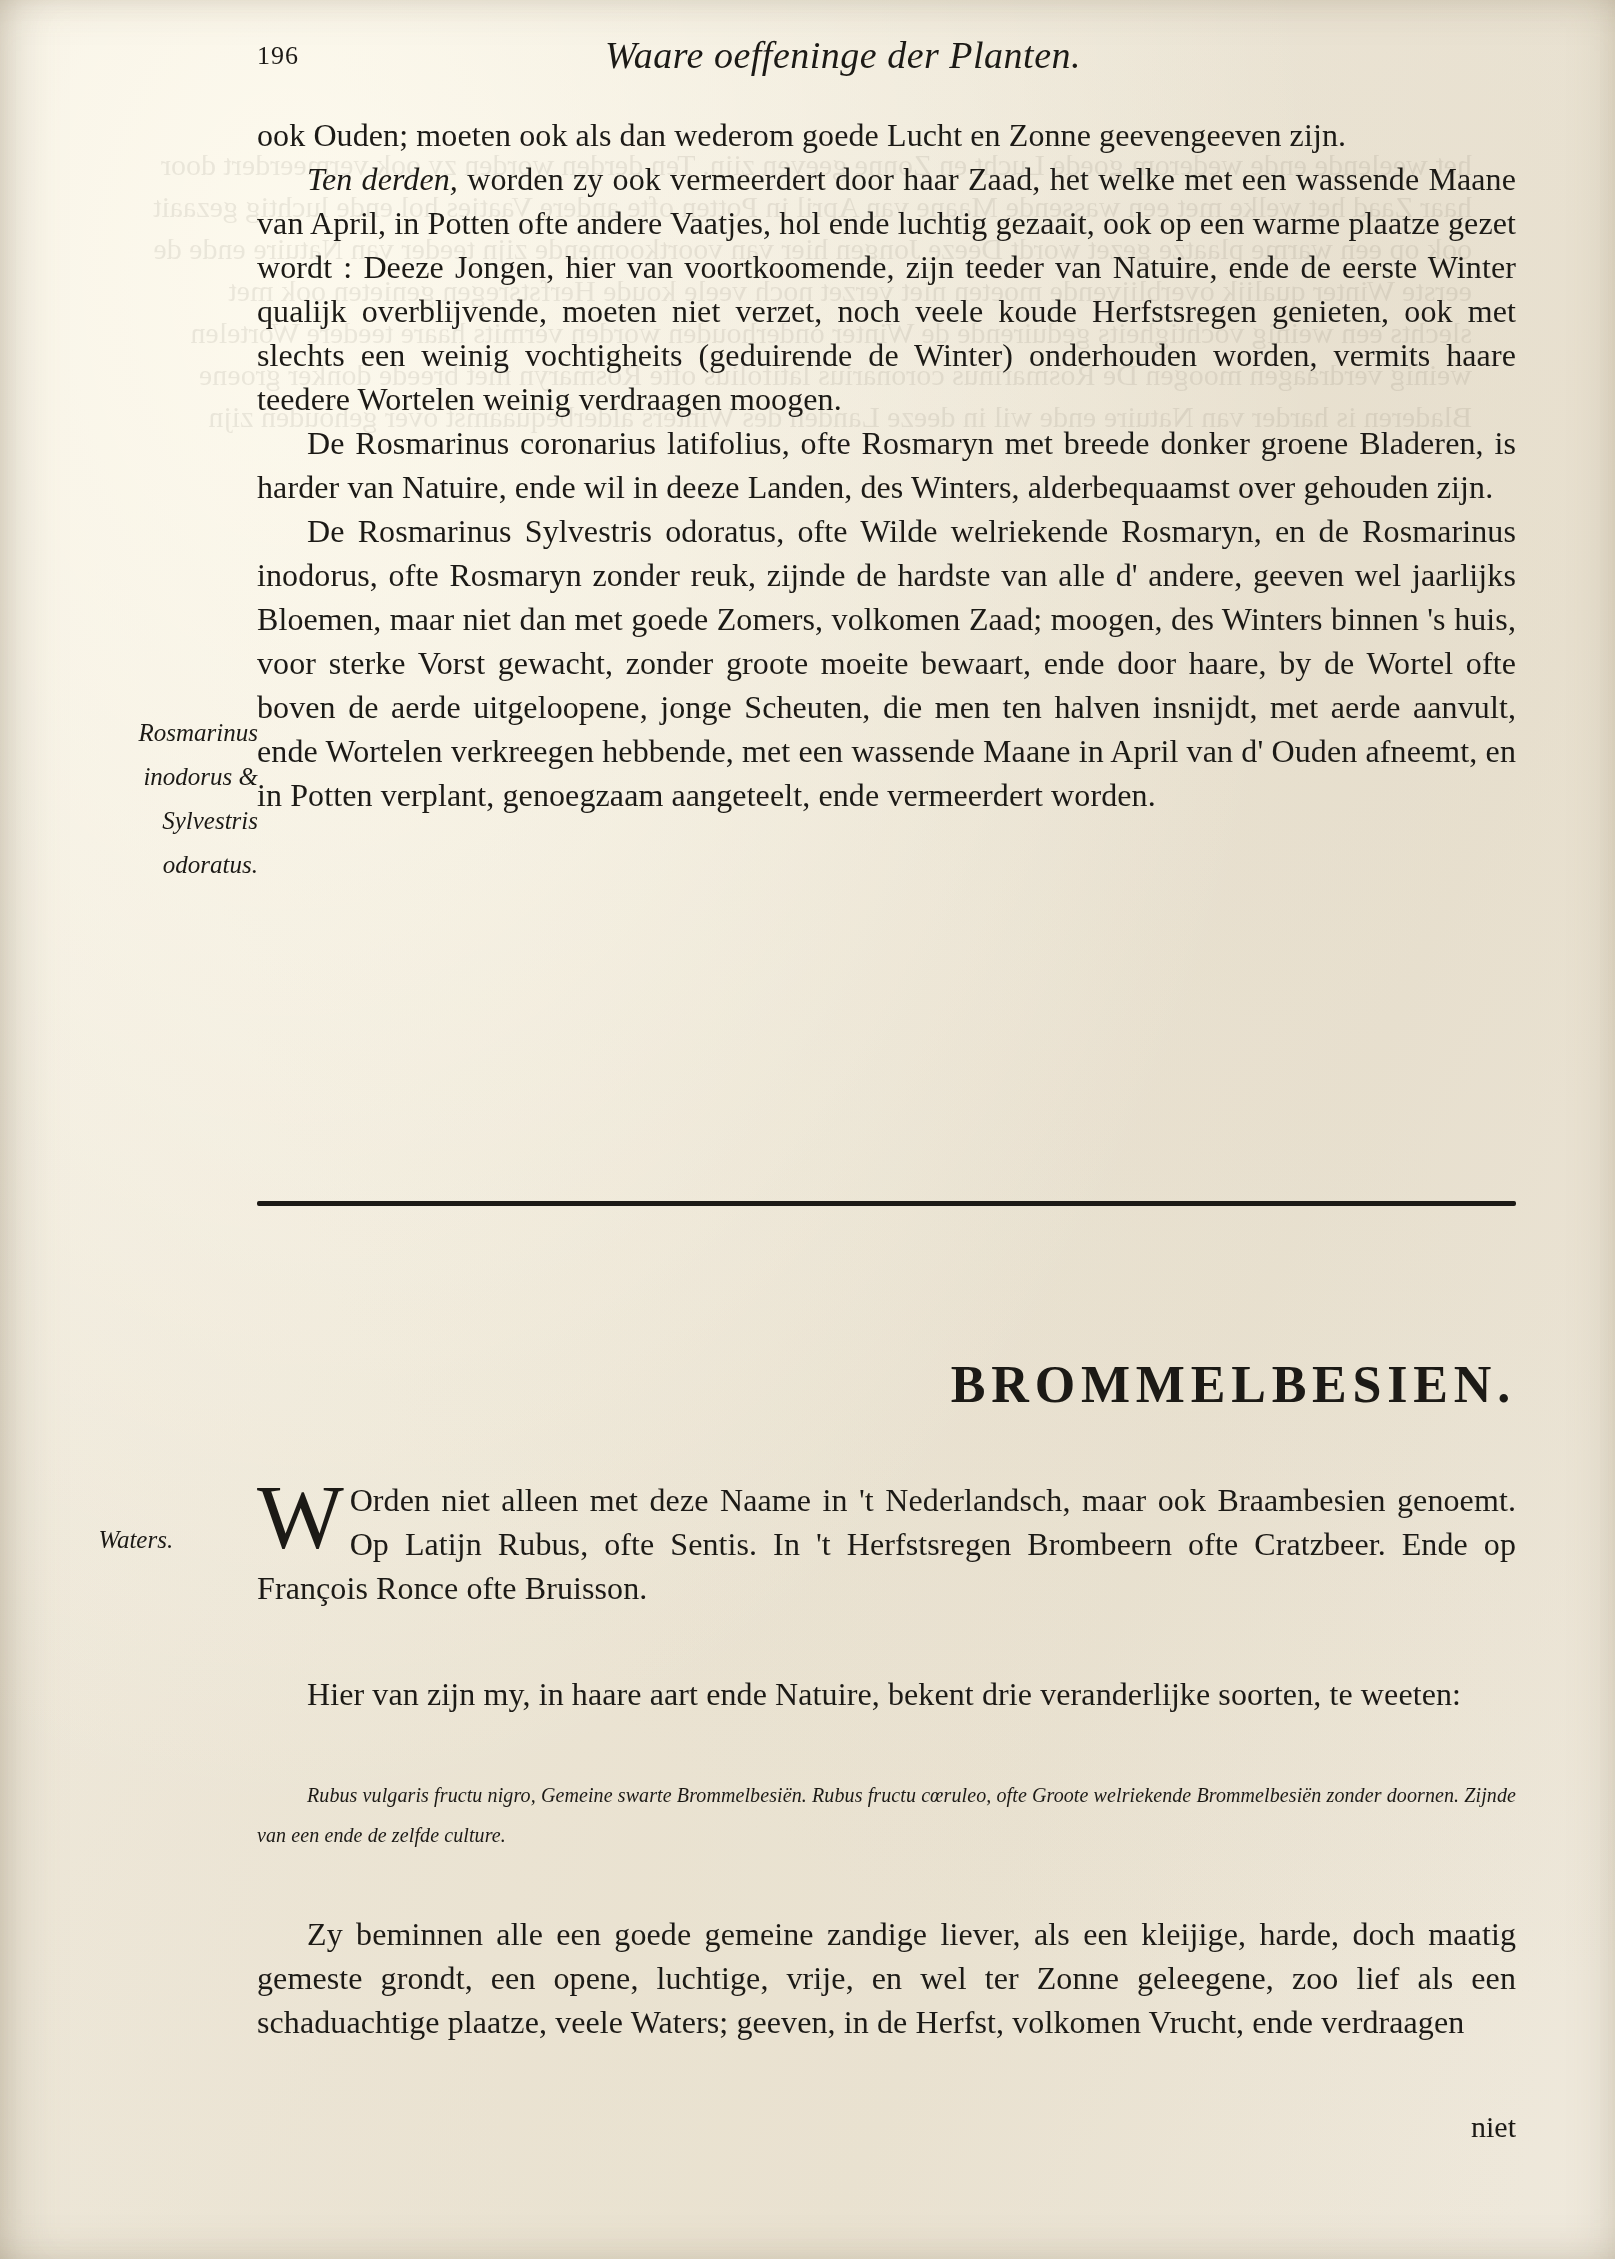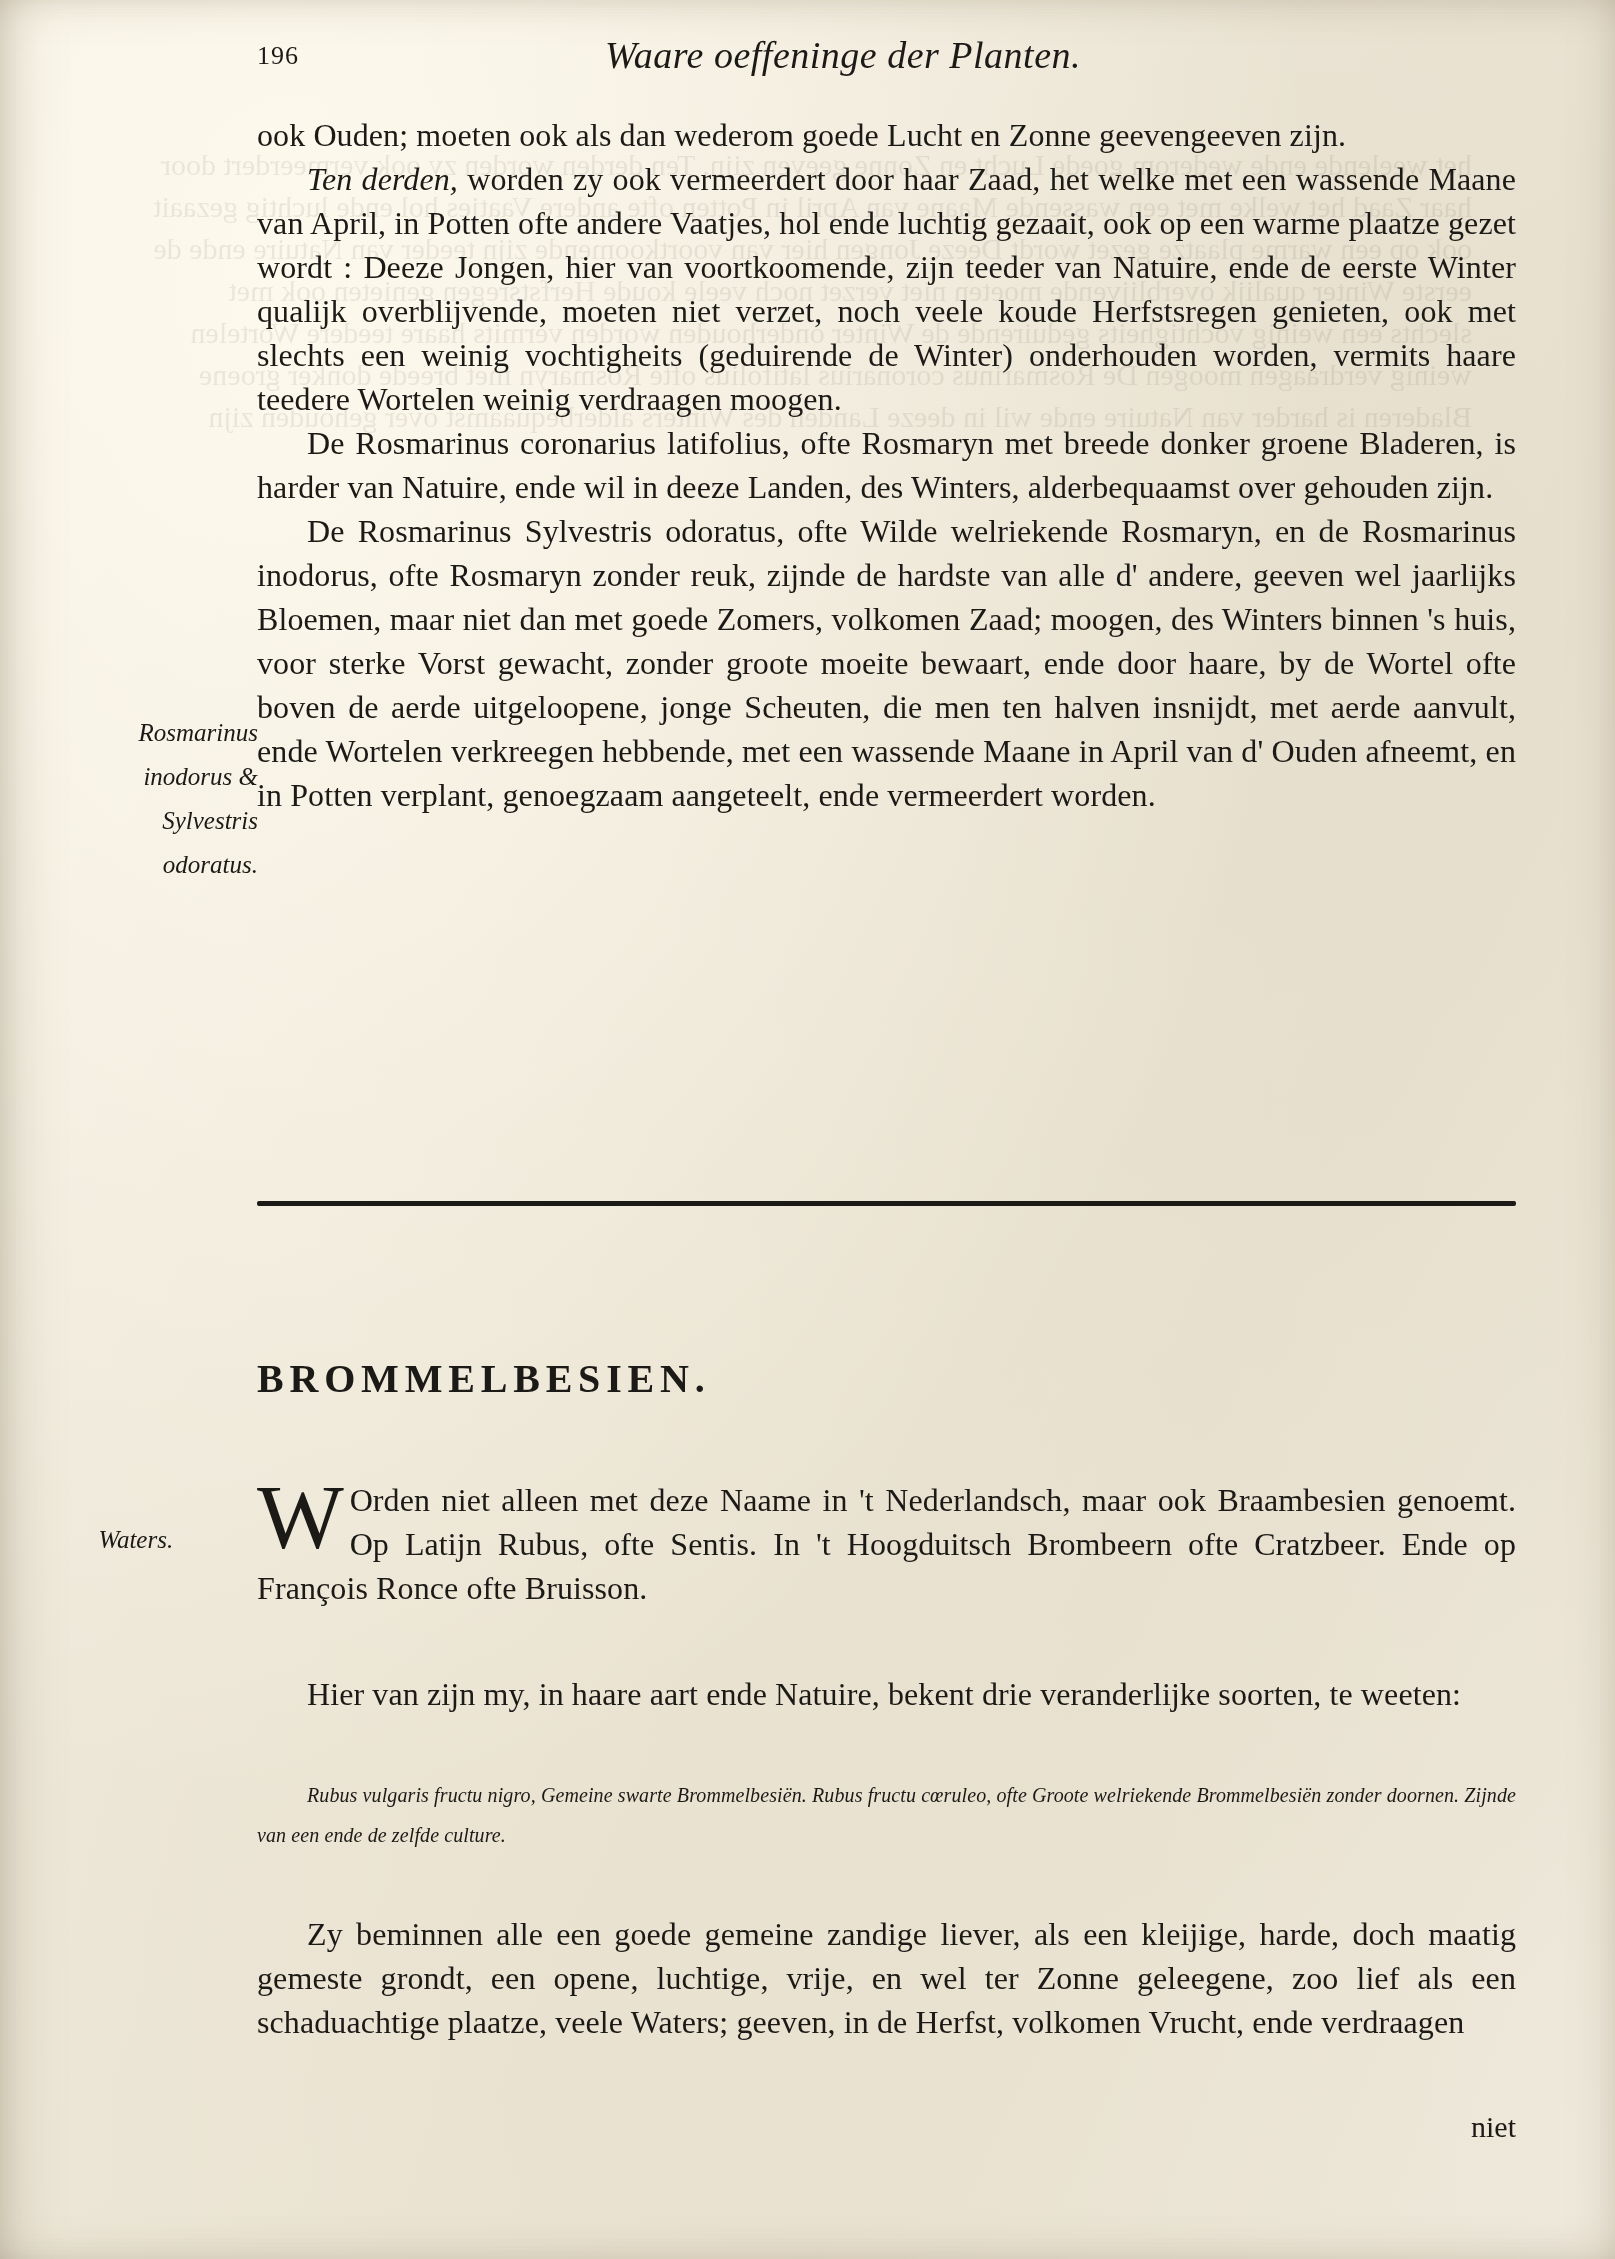--- a/index.html
+++ b/index.html
@@ -126,22 +126,22 @@
     text-align: center;
     font-size: 37px;
     letter-spacing: 2.1px;
   }
   .chapter-head .sc { font-variant: small-caps; }
   .chapter-title {
     position: absolute;
     left: 257px;
     width: 1259px;
     top: 1355px;
-    text-align: left;
-    font-size: 40px;
+    text-align: right;
+    font-size: 52px;
     font-weight: 700;
     letter-spacing: 5.8px;
   }
 
   
   .dropcap-block {
     position: absolute;
     left: 257px;
     width: 1259px;
     top: 1478px;
@@ -227,21 +227,21 @@
     <p class="indent">De Rosmarinus coronarius latifolius, ofte Rosmaryn met breede donker groene Bladeren, is harder van Natuire, ende wil in deeze Landen, des Winters, alderbequaamst over gehouden zijn.</p>
     <p class="indent">De Rosmarinus Sylvestris odoratus, ofte Wilde welriekende Rosmaryn, en de Rosmarinus inodorus, ofte Rosmaryn zonder reuk, zijnde de hardste van alle d' andere, geeven wel jaarlijks Bloemen, maar niet dan met goede Zomers, volkomen Zaad; moogen, des Winters binnen 's huis, voor sterke Vorst gewacht, zonder groote moeite bewaart, ende door haare, by de Wortel ofte boven de aerde uitgeloopene, jonge Scheuten, die men ten halven insnijdt, met aerde aanvult, ende Wortelen verkreegen hebbende, met een wassende Maane in April van d' Ouden afneemt, en in Potten verplant, genoegzaam aangeteelt, ende vermeerdert worden.</p>
   </div>
 
   <div class="rule"></div>
 
   <div class="chapter-title">BROMMELBESIEN.</div>
 
   <div class="dropcap-block">
     <span class="dropcap">W</span>
-    <p>Orden niet alleen met deze Naame in 't Nederlandsch, maar ook Braambesien genoemt. Op Latijn Rubus, ofte Sentis. In 't Hoogduitsch Brombeern ofte Cratzbeer. Ende op François Ronce ofte Bruisson.</p>
+    <p>Orden niet alleen met deze Naame in 't Nederlandsch, maar ook Braambesien genoemt. Op Latijn Rubus, ofte Sentis. In 't Herfstsregen Brombeern ofte Cratzbeer. Ende op François Ronce ofte Bruisson.</p>
   </div>
 
   <div class="after-drop">
     <p class="indent">Hier van zijn my, in haare aart ende Natuire, bekent drie veranderlijke soorten, te weeten:</p>
   </div>
 
   <div class="small-italic-block">
     <p class="indent it">Rubus vulgaris fructu nigro, Gemeine swarte Brommelbesiën. Rubus fructu cœruleo, ofte Groote welriekende Brommelbesiën zonder doornen. Zijnde van een ende de zelfde culture.</p>
   </div>
 

